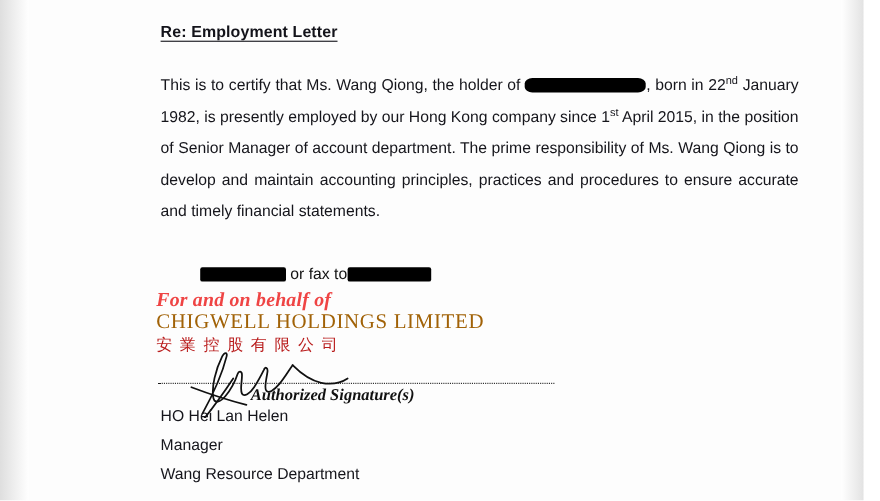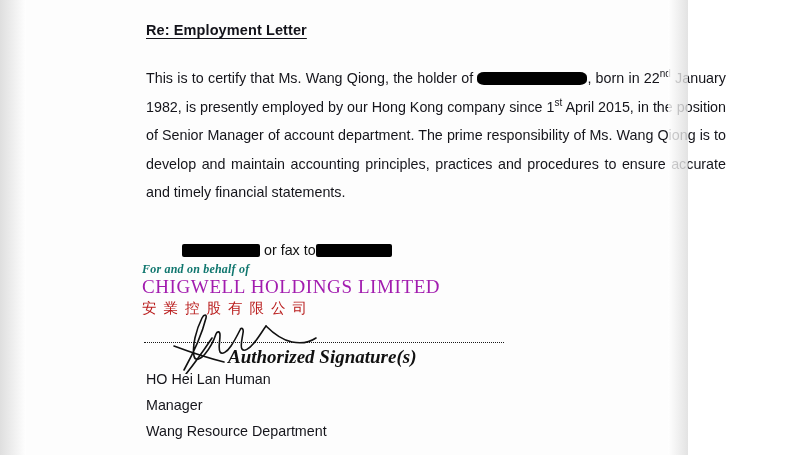--- a/index.html
+++ b/index.html
@@ -12,21 +12,21 @@
     background: #ffffff;
     font-family: "Liberation Sans", sans-serif;
     color: #111111;
     overflow: hidden;
     position: relative;
   }
   #page {
     position: absolute;
     left: 0;
     top: 0;
-    width: 688px;
+    width: 785px;
     height: 455px;
     background: #fdfdfd;
   }
   
   #page::before {
     content: "";
     position: absolute;
     left: 0; top: 0;
     width: 26px; height: 455px;
     background: linear-gradient(to right, #d9d9d9, #ffffff);
@@ -105,29 +105,29 @@
   .sig-block {
     position: absolute;
     left: -4px;
     top: 262px;
     width: 420px;
   }
   .for-and-on {
     font-family: "Liberation Serif", serif;
     font-style: italic;
     font-weight: 700;
-    font-size: 12px;
-    color: #0f766e;
+    font-size: 18px;
+    color: #ef4444;
     letter-spacing: .2px;
   }
   .company-en {
     font-family: "Liberation Serif", serif;
     font-size: 19px;
     letter-spacing: .6px;
-    color: #a21caf;
+    color: #a16207;
     line-height: 21px;
     margin-top: -1px;
   }
   .company-zh {
     font-family: "DejaVu Sans", sans-serif;
     font-size: 14.5px;
     letter-spacing: 7px;
     color: #b91c1c;
     line-height: 20px;
     margin-top: 1px;
@@ -152,21 +152,21 @@
     height: 62px;
     pointer-events: none;
   }
   .auth-sig {
     position: absolute;
     left: 86px;
     top: 26px;
     font-family: "Liberation Serif", serif;
     font-style: italic;
     font-weight: 700;
-    font-size: 19px;
+    font-size: 15px;
     color: #111111;
   }
   .closing {
     position: absolute;
     left: 0;
     top: 366px;
     font-size: 14.3px;
     line-height: 26px;
     color: #15151b;
   }
@@ -204,19 +204,19 @@
             <path d="M116 14 C 124 22, 132 28, 142 30 C 152 32, 160 30, 166 26"></path>
             <path d="M24 34 C 40 40, 58 46, 74 50"></path>
             <path d="M62 26 C 54 38, 44 52, 36 62"></path>
           </g>
         </svg>
         <div class="auth-sig">Authorized Signature(s)</div>
       </div>
     </div>
 
     <div class="closing">
-      <div>HO Hei Lan Human</div>
+      <div>HO Hei Lan Helen</div>
       <div>Manager</div>
       <div>Wang Resource Department</div>
     </div>
 
   </div>
 </div>
 
 </body></html>

